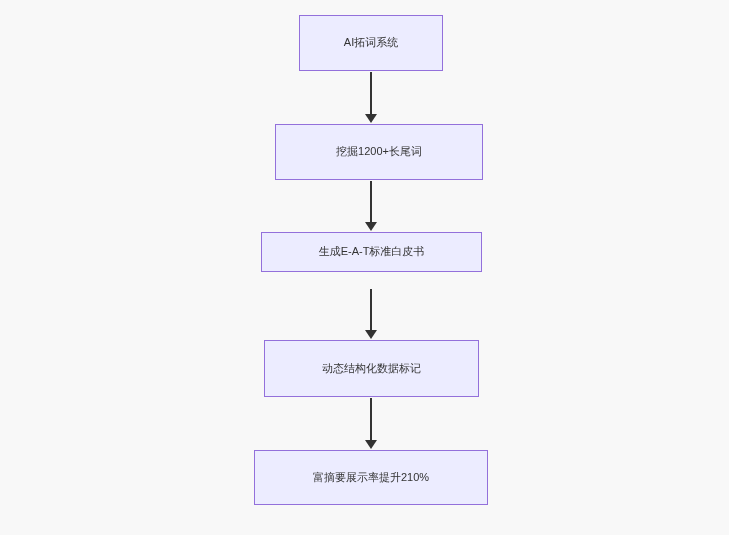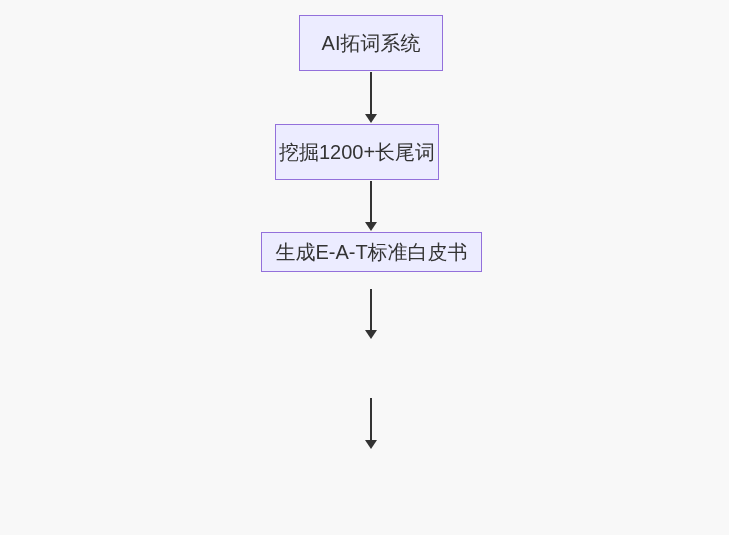--- a/index.html
+++ b/index.html
@@ -20,28 +20,28 @@
   }
   .node {
     position: absolute;
     box-sizing: border-box;
     background: #ECECFF;
     border: 1px solid #9370DB;
     display: flex;
     align-items: center;
     justify-content: center;
     color: #333333;
-    font-size: 20px;
+    font-size: 11px;
     line-height: 1.2;
     text-align: center;
     white-space: nowrap;
   }
   
   .node-1 { left: 299px; top: 15px;  width: 144px; height: 56px; }
-  .node-2 { left: 275px; top: 124px; width: 164px; height: 56px; }
+  .node-2 { left: 275px; top: 124px; width: 208px; height: 56px; }
   .node-3 { left: 261px; top: 232px; width: 221px; height: 40px; }
   .node-4 { left: 264px; top: 340px; width: 215px; height: 57px; }
   .node-5 { left: 254px; top: 450px; width: 234px; height: 55px; }
 
   .edge {
     position: absolute;
     left: 0;
     top: 0;
   }
   .edge .line {
@@ -92,20 +92,26 @@
 
   <div class="node node-3">
     <span>生成E-A-T标准白皮书</span>
   </div>
 
   <div class="edge edge-3">
     <div class="line"></div>
     <div class="head"></div>
   </div>
 
+  <div class="node node-4">
+    <span>动态结构化数据标记</span>
+  </div>
 
   <div class="edge edge-4">
     <div class="line"></div>
     <div class="head"></div>
   </div>
 
+  <div class="node node-5">
+    <span>富摘要展示率提升210%</span>
+  </div>
 
 </div>
 
 </body></html>

